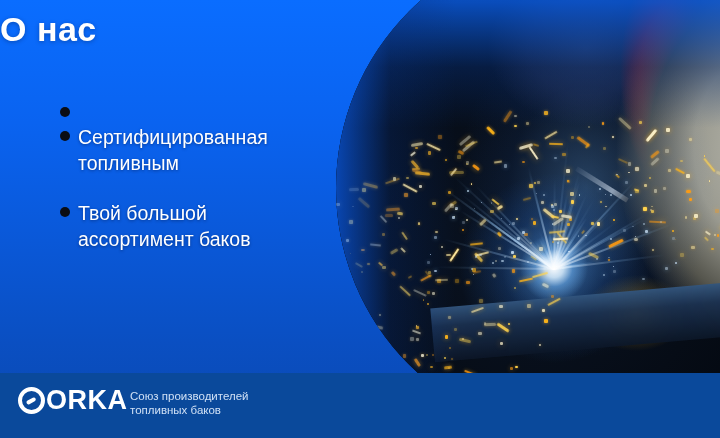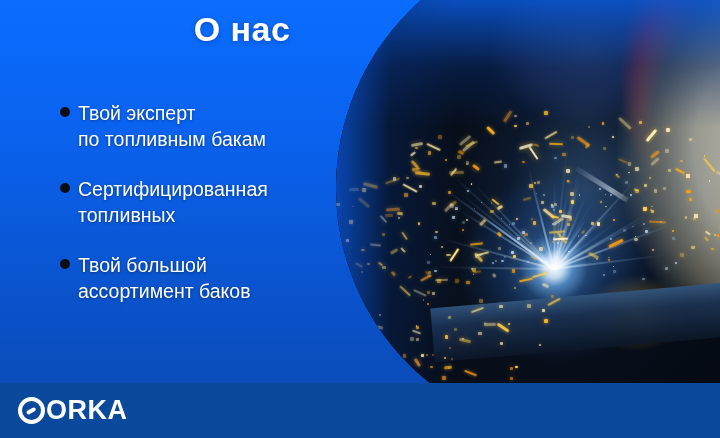--- a/index.html
+++ b/index.html
@@ -57,40 +57,40 @@
     background:linear-gradient(90deg,rgba(200,215,235,.05),#8e9fb4 70%,#44505f 100%);
     transform:rotate(32deg);filter:blur(.5px);
   }
   .spark{position:absolute;border-radius:1px;filter:blur(.3px);}
   .streak{position:absolute;border-radius:2px;filter:blur(.5px);}
   .rayline{position:absolute;left:218px;top:330px;height:2px;transform-origin:0 50%;
     background:linear-gradient(90deg,rgba(255,255,255,.9),rgba(160,210,255,.45) 55%,rgba(90,170,255,0));filter:blur(.5px);}
 
   
   #title{
-    position:absolute;left:0;top:12px;width:484px;text-align:center;
+    position:absolute;left:0;top:12px;width:484px;
     color:#ffffff;font-size:34px;font-weight:bold;letter-spacing:.5px;line-height:1;
     text-shadow:0 1px 4px rgba(0,20,60,.35);
   }
 
   
   #bullets{position:absolute;left:60px;top:100px;width:330px;}
   .bullet-item{position:relative;padding-left:18px;margin-bottom:24px;}
   .dot{
     position:absolute;left:0;top:7px;width:10px;height:10px;border-radius:50%;
     background:#0a0d14;
   }
   .bullet-text{
     color:#ffffff;font-size:19.5px;line-height:26px;font-weight:normal;
     text-shadow:0 1px 3px rgba(0,15,50,.45);white-space:pre-line;
   }
 
   
   #footer{
-    position:absolute;left:0;bottom:0;width:720px;height:55px;
+    position:absolute;left:0;bottom:0;width:720px;height:65px;
     background:#0a499b;
   }
   #logo-row{position:absolute;left:18px;top:14px;display:flex;align-items:center;}
   #logo-mark{
     position:relative;width:27px;height:27px;border-radius:50%;
     border:4.5px solid #ffffff;box-sizing:border-box;margin-right:1px;
   }
   #logo-mark::after{
     content:"";position:absolute;left:4px;top:8px;width:10px;height:3.5px;border-radius:2px;
     background:#ffffff;transform:rotate(-28deg);
@@ -519,36 +519,36 @@
       </div>
     <div id="photo-top-blend"></div>
     <div id="photo-left-blend"></div>
   </div>
 
   <div id="title">О нас</div>
 
   <div id="bullets">
     <div class="bullet-item">
       <span class="dot"></span>
-      <span class="bullet-text">Твой эксперт
-по топливным бакам</span>
     </div>
     <div class="bullet-item">
       <span class="dot"></span>
       <span class="bullet-text">Сертифицированная
-топливных</span>
+топливным</span>
     </div>
     <div class="bullet-item">
       <span class="dot"></span>
       <span class="bullet-text">Твой большой
 ассортимент баков</span>
     </div>
   </div>
 
   <div id="footer">
     <div id="logo-row">
       <span id="logo-mark"></span>
       <span id="logo-word">ORKA</span>
     </div>
+    <div id="logo-tag">Союз производителей
+топливных баков</div>
   </div>
 
 
 </div>
 
 </body></html>

